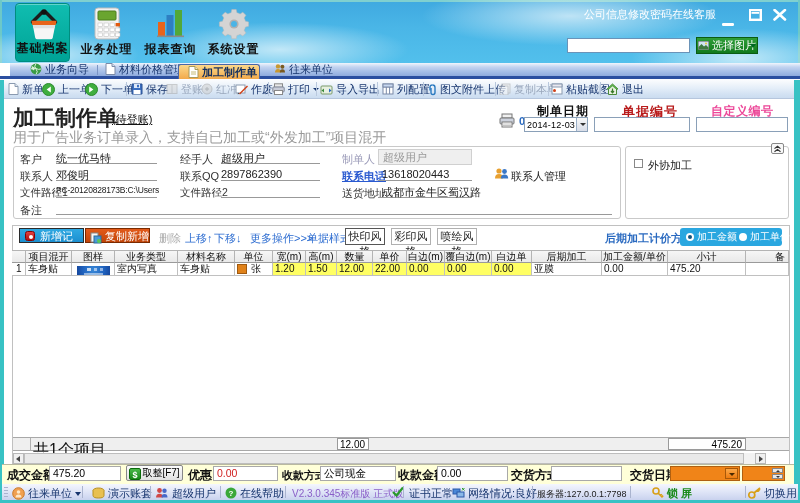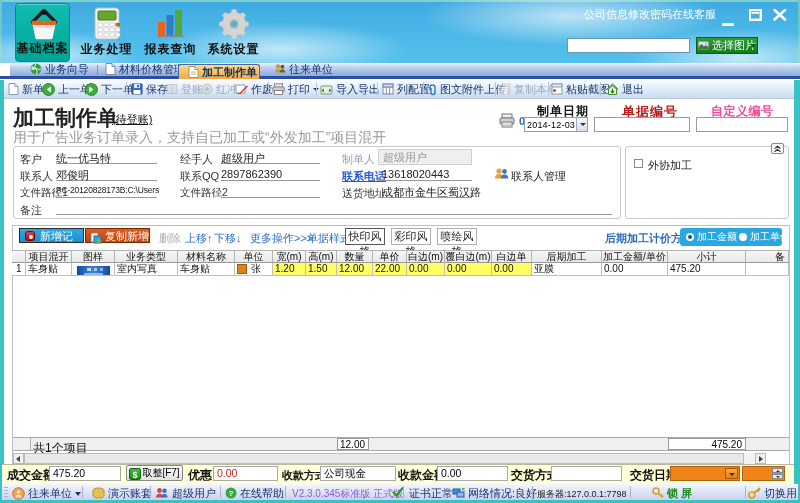--- a/index.html
+++ b/index.html
@@ -390,21 +390,21 @@
   <div class="td y" style="left:407px;width:38px;">0.00</div>
   <div class="td y" style="left:445px;width:47px;">0.00</div>
   <div class="td y" style="left:492px;width:40px;">0.00</div>
   <div class="td" style="left:532px;width:70px;">亚膜</div>
   <div class="td" style="left:602px;width:66px;">0.00</div>
   <div class="td" style="left:668px;width:78px;">475.20</div>
   <div class="td" style="left:746px;width:43px;"></div>
 
   <div id="sumrow">
       <div class="abs" style="left:17px;top:0px;width:1px;height:12px;background:#b0b0b0;"></div>
-      <div class="abs" style="left:20px;top:2px;font-size:12px;color:#111;">共1个项目</div>
+      <div class="abs" style="left:20px;top:2px;font-size:16px;color:#111;">共1个项目</div>
     <div class="sumbox" style="left:324px;top:0px;width:32px;padding-left:2px;">12.00</div>
     <div class="sumbox" style="left:655px;top:0px;width:78px;text-align:right;padding-right:3px;">475.20</div>
   </div>
 
   <div id="hscroll">
     <div class="abs" style="left:0px;top:0px;width:11px;height:11px;background:#f0f0f0;border:1px solid #b8b8b8;">
         <span style="position:absolute;left:2px;top:2px;width:0;height:0;border:3px solid transparent;border-right:4px solid #444;border-left:none;"></span>
       </div>
     <div class="abs" style="left:11px;top:0px;width:720px;height:11px;background:#e9e9e9;border:1px solid #bdbdbd;"></div>
     <div class="abs" style="left:742px;top:0px;width:11px;height:11px;background:#f0f0f0;border:1px solid #b8b8b8;">

